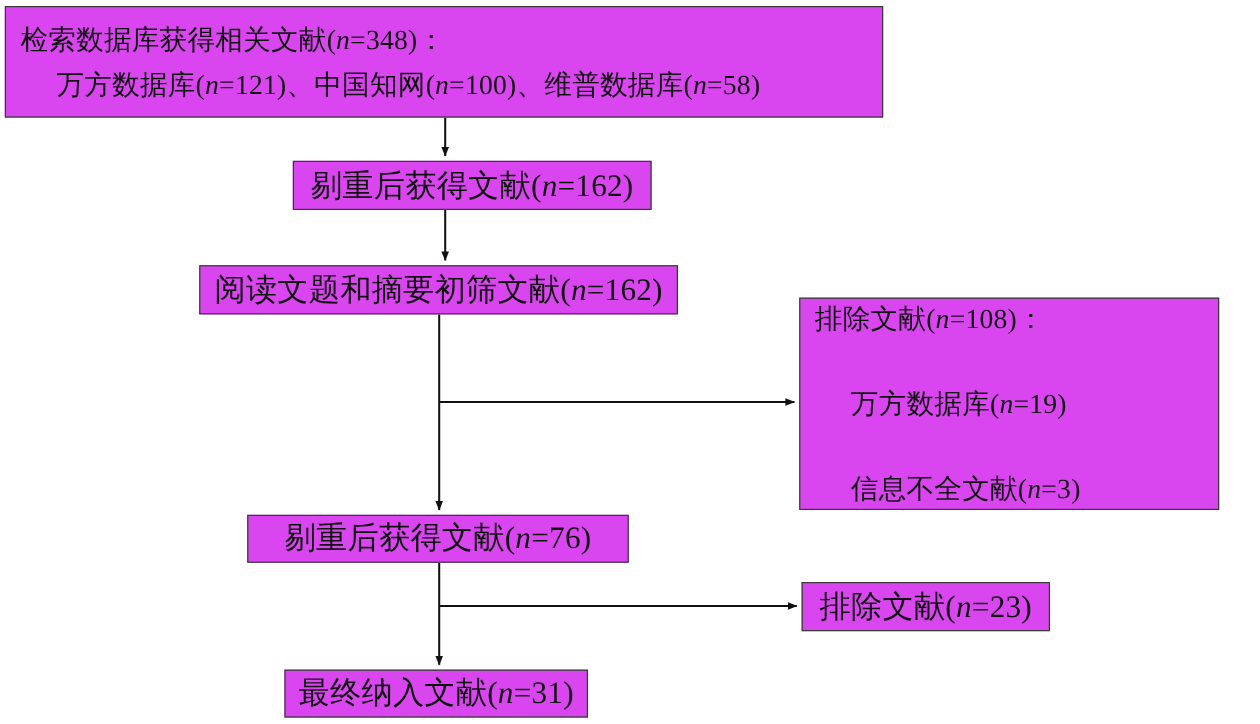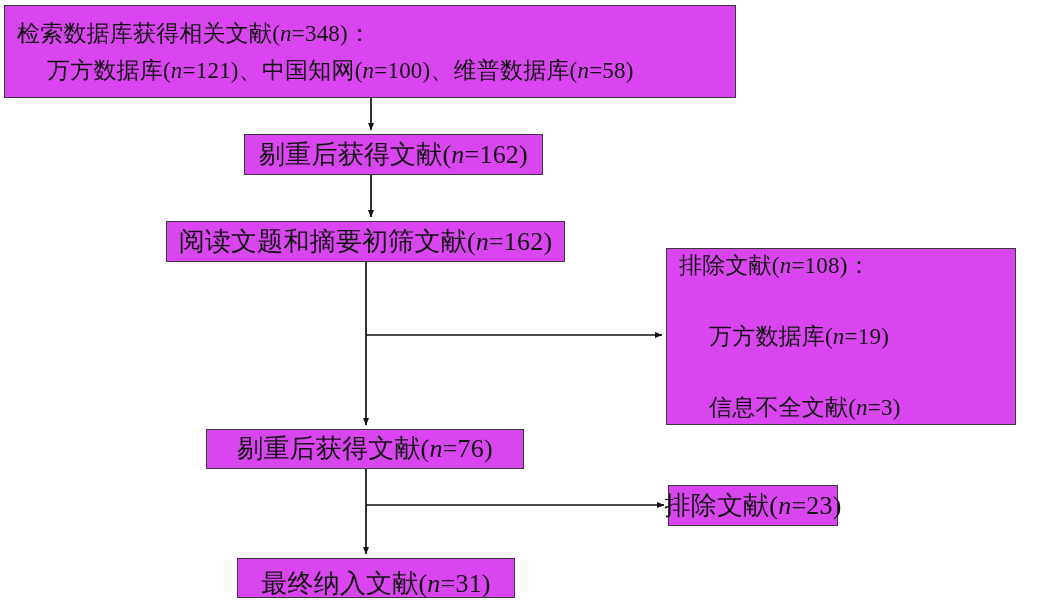--- a/index.html
+++ b/index.html
@@ -62,22 +62,22 @@
     width: 1050px;
     height: 603px;
     pointer-events: none;
   }
   
   #box-search   { left: 4px;   top: 5px;   width: 732px; height: 93px; }
   #box-dedup    { left: 244px; top: 134px; width: 299px; height: 41px; }
   #box-screen1  { left: 166px; top: 221px; width: 399px; height: 41px; }
   #box-exclude1 { left: 666px; top: 248px; width: 350px; height: 177px; gap: 36px; }
   #box-screen2  { left: 206px; top: 429px; width: 318px; height: 40px; }
-  #box-exclude2 { left: 668px; top: 485px; width: 170px; height: 41px; }
-  #box-final    { left: 237px; top: 558px; width: 278px; height: 40px; justify-content: flex-end; }
+  #box-exclude2 { left: 668px; top: 485px; width: 207px; height: 41px; }
+  #box-final    { left: 237px; top: 558px; width: 253px; height: 40px; }
 
   #box-search .line:first-child { margin-bottom: 14px; }
   #box-exclude1 .line { margin: 6px 0; }
 </style>
 </head>
 <body>
 
 <div id="canvas">
 
   <svg class="connectors" viewBox="0 0 1050 603">

